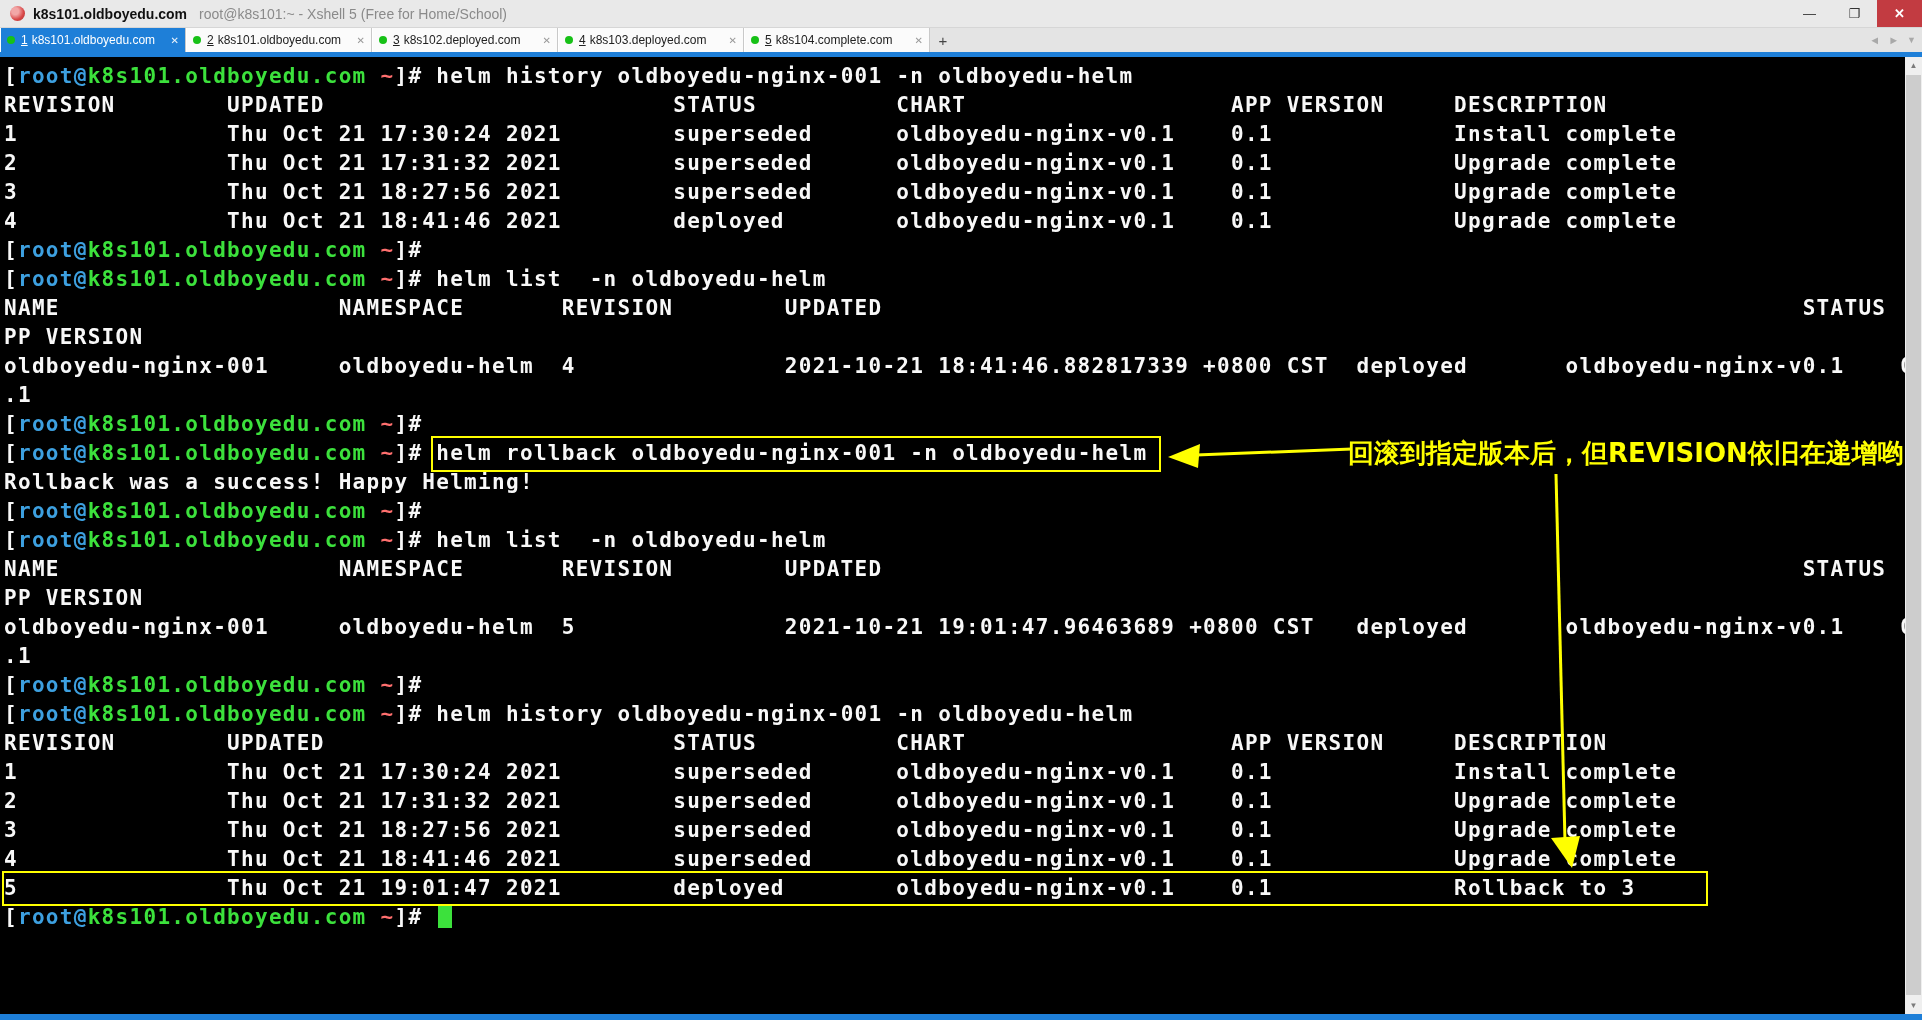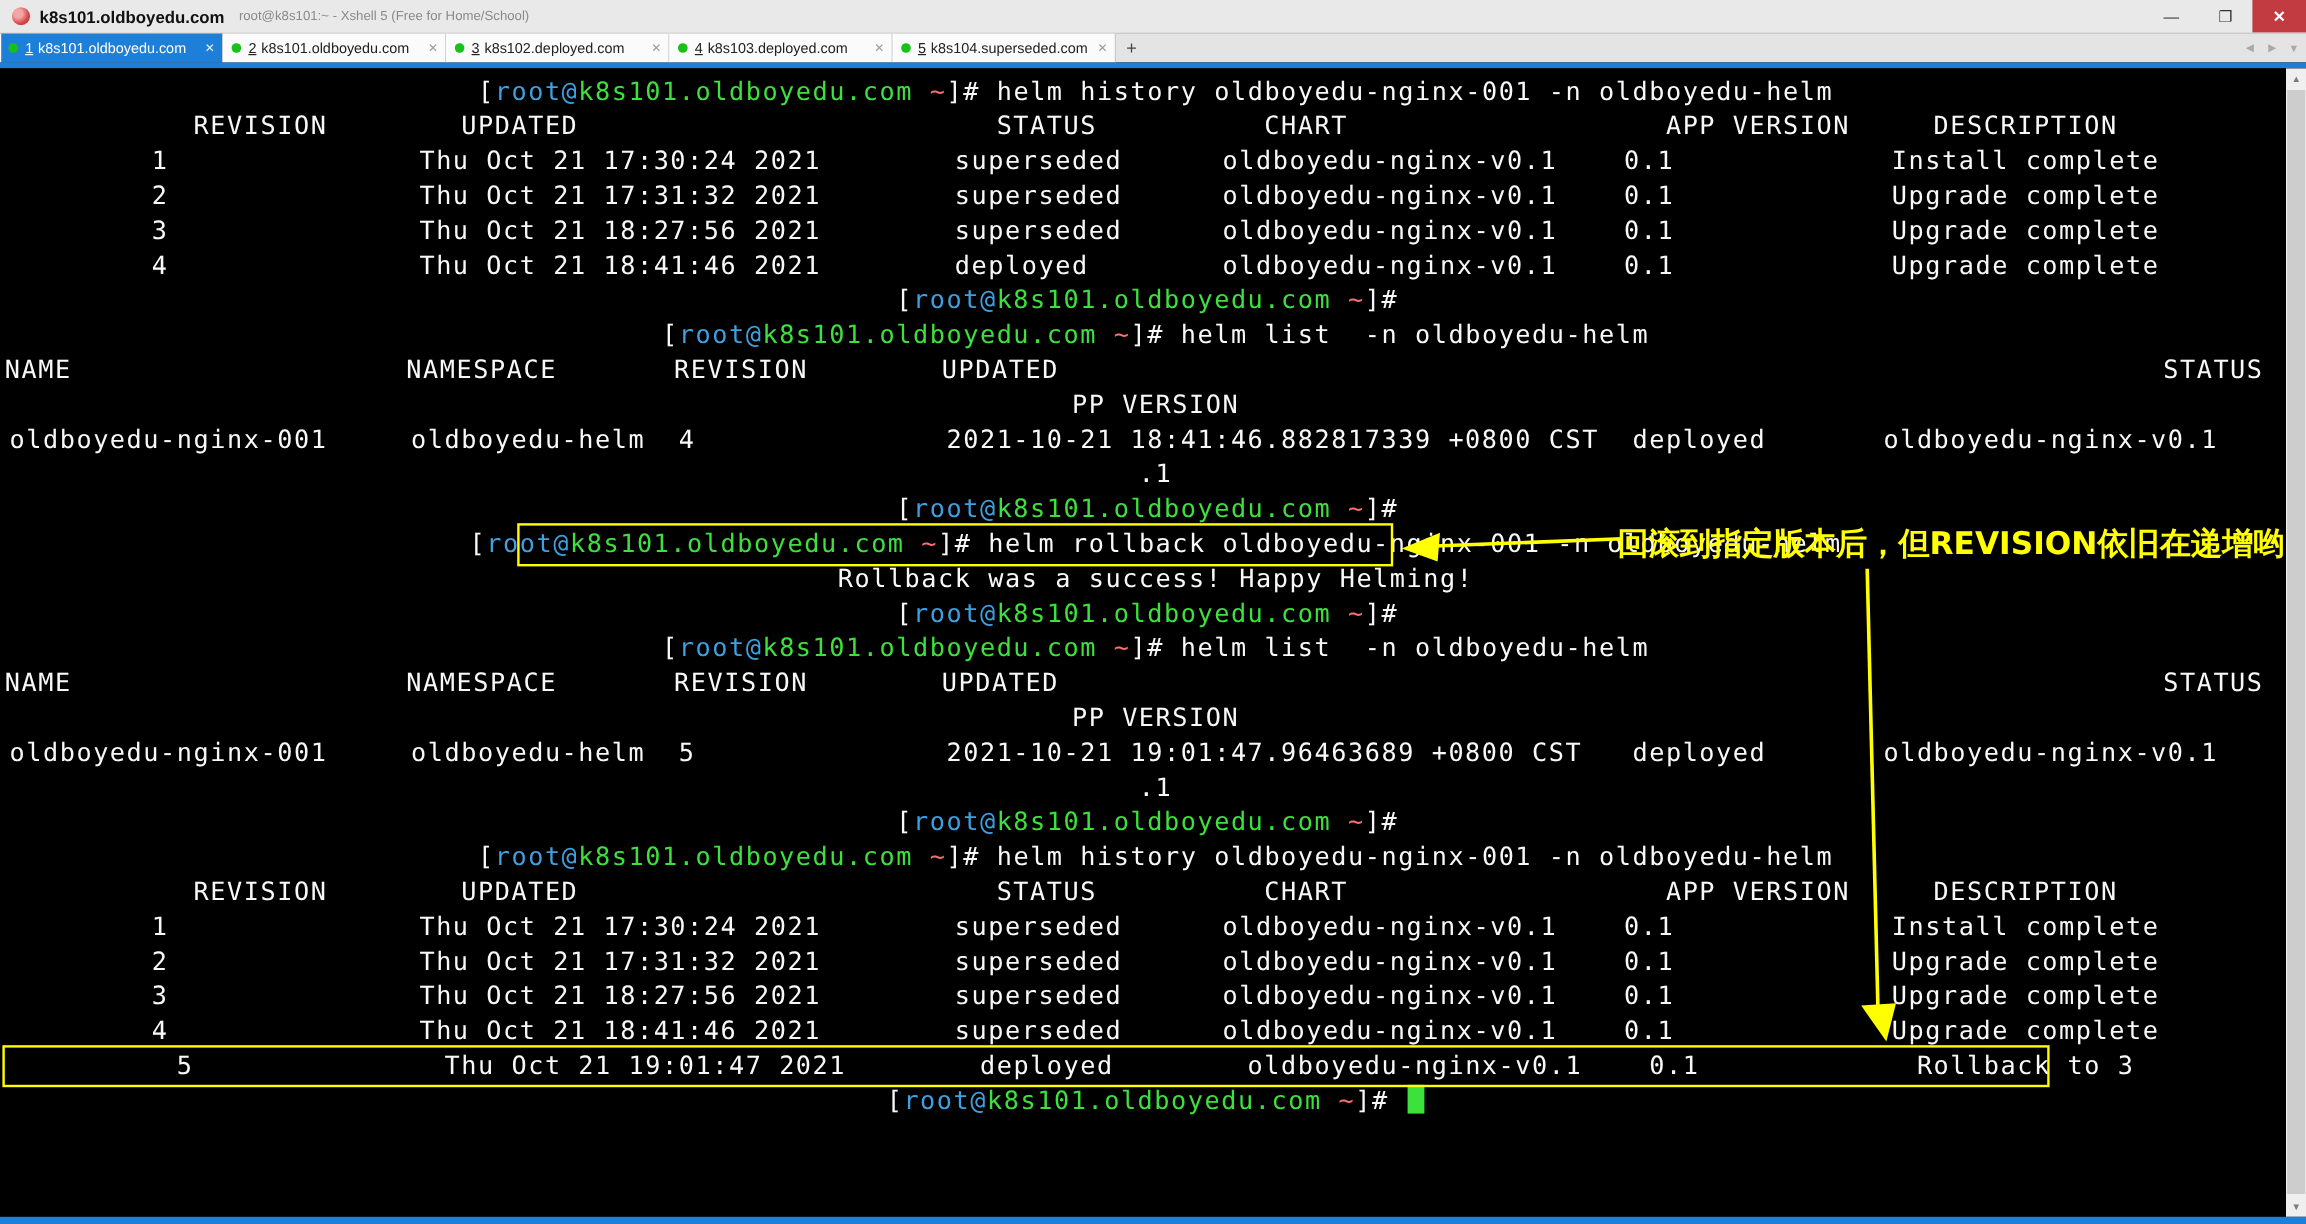--- a/index.html
+++ b/index.html
@@ -3,21 +3,21 @@
 <meta charset="utf-8">
 <style>
   html,body{margin:0;padding:0;width:1922px;height:1020px;overflow:hidden;background:#000;
     font-family:"Liberation Sans",sans-serif;}
   
   .titlebar{position:absolute;left:0;top:0;width:1922px;height:27px;background:#e9e9e9;
     display:flex;align-items:center;border-bottom:1px solid #d6d6d6;}
   .app-icon{width:15px;height:15px;border-radius:50%;margin:0 8px 0 10px;
     background:radial-gradient(circle at 35% 35%, #f2a7a7 0 25%, #d84848 60%, #a82d2d 100%);}
   .win-title{font-size:14px;font-weight:bold;color:#111;margin-right:12px;}
-  .win-subtitle{font-size:11px;color:#8a8a8a;}
+  .win-subtitle{font-size:14px;color:#8a8a8a;}
   .win-controls{position:absolute;right:0;top:0;height:27px;display:flex;}
   .win-btn{width:45px;height:27px;display:flex;align-items:center;justify-content:center;
     font-size:13px;color:#333;cursor:default;}
   .win-btn.close{background:#c23b41;color:#fff;font-weight:bold;}
   
   .tabbar{position:absolute;left:0;top:28px;width:1922px;height:24px;background:#e4e4e4;display:flex;}
   .tab{height:24px;width:186px;display:flex;align-items:center;padding:0 6px;box-sizing:border-box;
     background:#fbfbfb;border-right:1px solid #c9c9c9;border-left:1px solid #fff;font-size:12px;color:#222;}
   .tab.active{background:#1e7fd8;color:#fff;}
   .tab .dot{width:8px;height:8px;border-radius:50%;background:#17c117;margin-right:6px;flex:none;}
@@ -27,21 +27,21 @@
   .tab.active .tclose{color:#eaf3fb;}
   .newtab{width:26px;height:24px;display:flex;align-items:center;justify-content:center;
     font-size:15px;color:#444;}
   .tabnav{position:absolute;right:6px;top:28px;height:24px;display:flex;align-items:center;gap:8px;
     color:#a9a9a9;font-size:11px;}
   .accent-line{position:absolute;left:0;top:52px;width:1922px;height:5px;background:#1e7fd8;}
   .bottom-line{position:absolute;left:0;top:1014px;width:1922px;height:6px;background:#1e7fd8;}
   
   .terminal{position:absolute;left:0;top:57px;width:1922px;height:957px;background:#000;}
   .term-pre{margin:0;padding:5px 0 0 4px;font-family:"DejaVu Sans Mono",monospace;
-    font-weight:normal;font-size:21px;line-height:29px;letter-spacing:1.3px;white-space:pre;text-align:center;}
+    font-weight:bold;font-size:21px;line-height:29px;letter-spacing:1.3px;white-space:pre;}
   .cw{color:#f8f8f8;} .cb{color:#3da0e0;} .cg{color:#3ce13c;} .cr{color:#ff6f6e;}
   .cursor{display:inline-block;width:14px;height:24px;background:#3ce13c;
     vertical-align:-4px;margin-left:2px;}
   
   .ybox{position:absolute;border:2px solid #ffff00;box-sizing:border-box;pointer-events:none;}
   .cn-note{position:absolute;left:1348px;top:436px;color:#ffff00;font-size:26px;font-weight:bold;
     white-space:nowrap;font-family:"DejaVu Sans","Liberation Sans",sans-serif;}
   .overlay-svg{position:absolute;left:0;top:0;pointer-events:none;}
   
   .scrollbar{position:absolute;right:0;top:57px;width:17px;height:957px;background:#efefef;}
@@ -85,21 +85,21 @@
   </div>
   <div class="tab">
     <span class="dot"></span>
     <span class="tnum">4</span>
     <span class="tlabel">k8s103.deployed.com</span>
     <span class="tclose">✕</span>
   </div>
   <div class="tab">
     <span class="dot"></span>
     <span class="tnum">5</span>
-    <span class="tlabel">k8s104.superseded.com</span>
+    <span class="tlabel">k8s104.complete.com</span>
     <span class="tclose">✕</span>
   </div>
   <div class="newtab">+</div>
 </div>
 <div class="tabnav">
   <span>◄</span>
   <span>►</span>
   <span style="font-size:9px">▼</span>
 </div>
 <div class="accent-line"></div>

